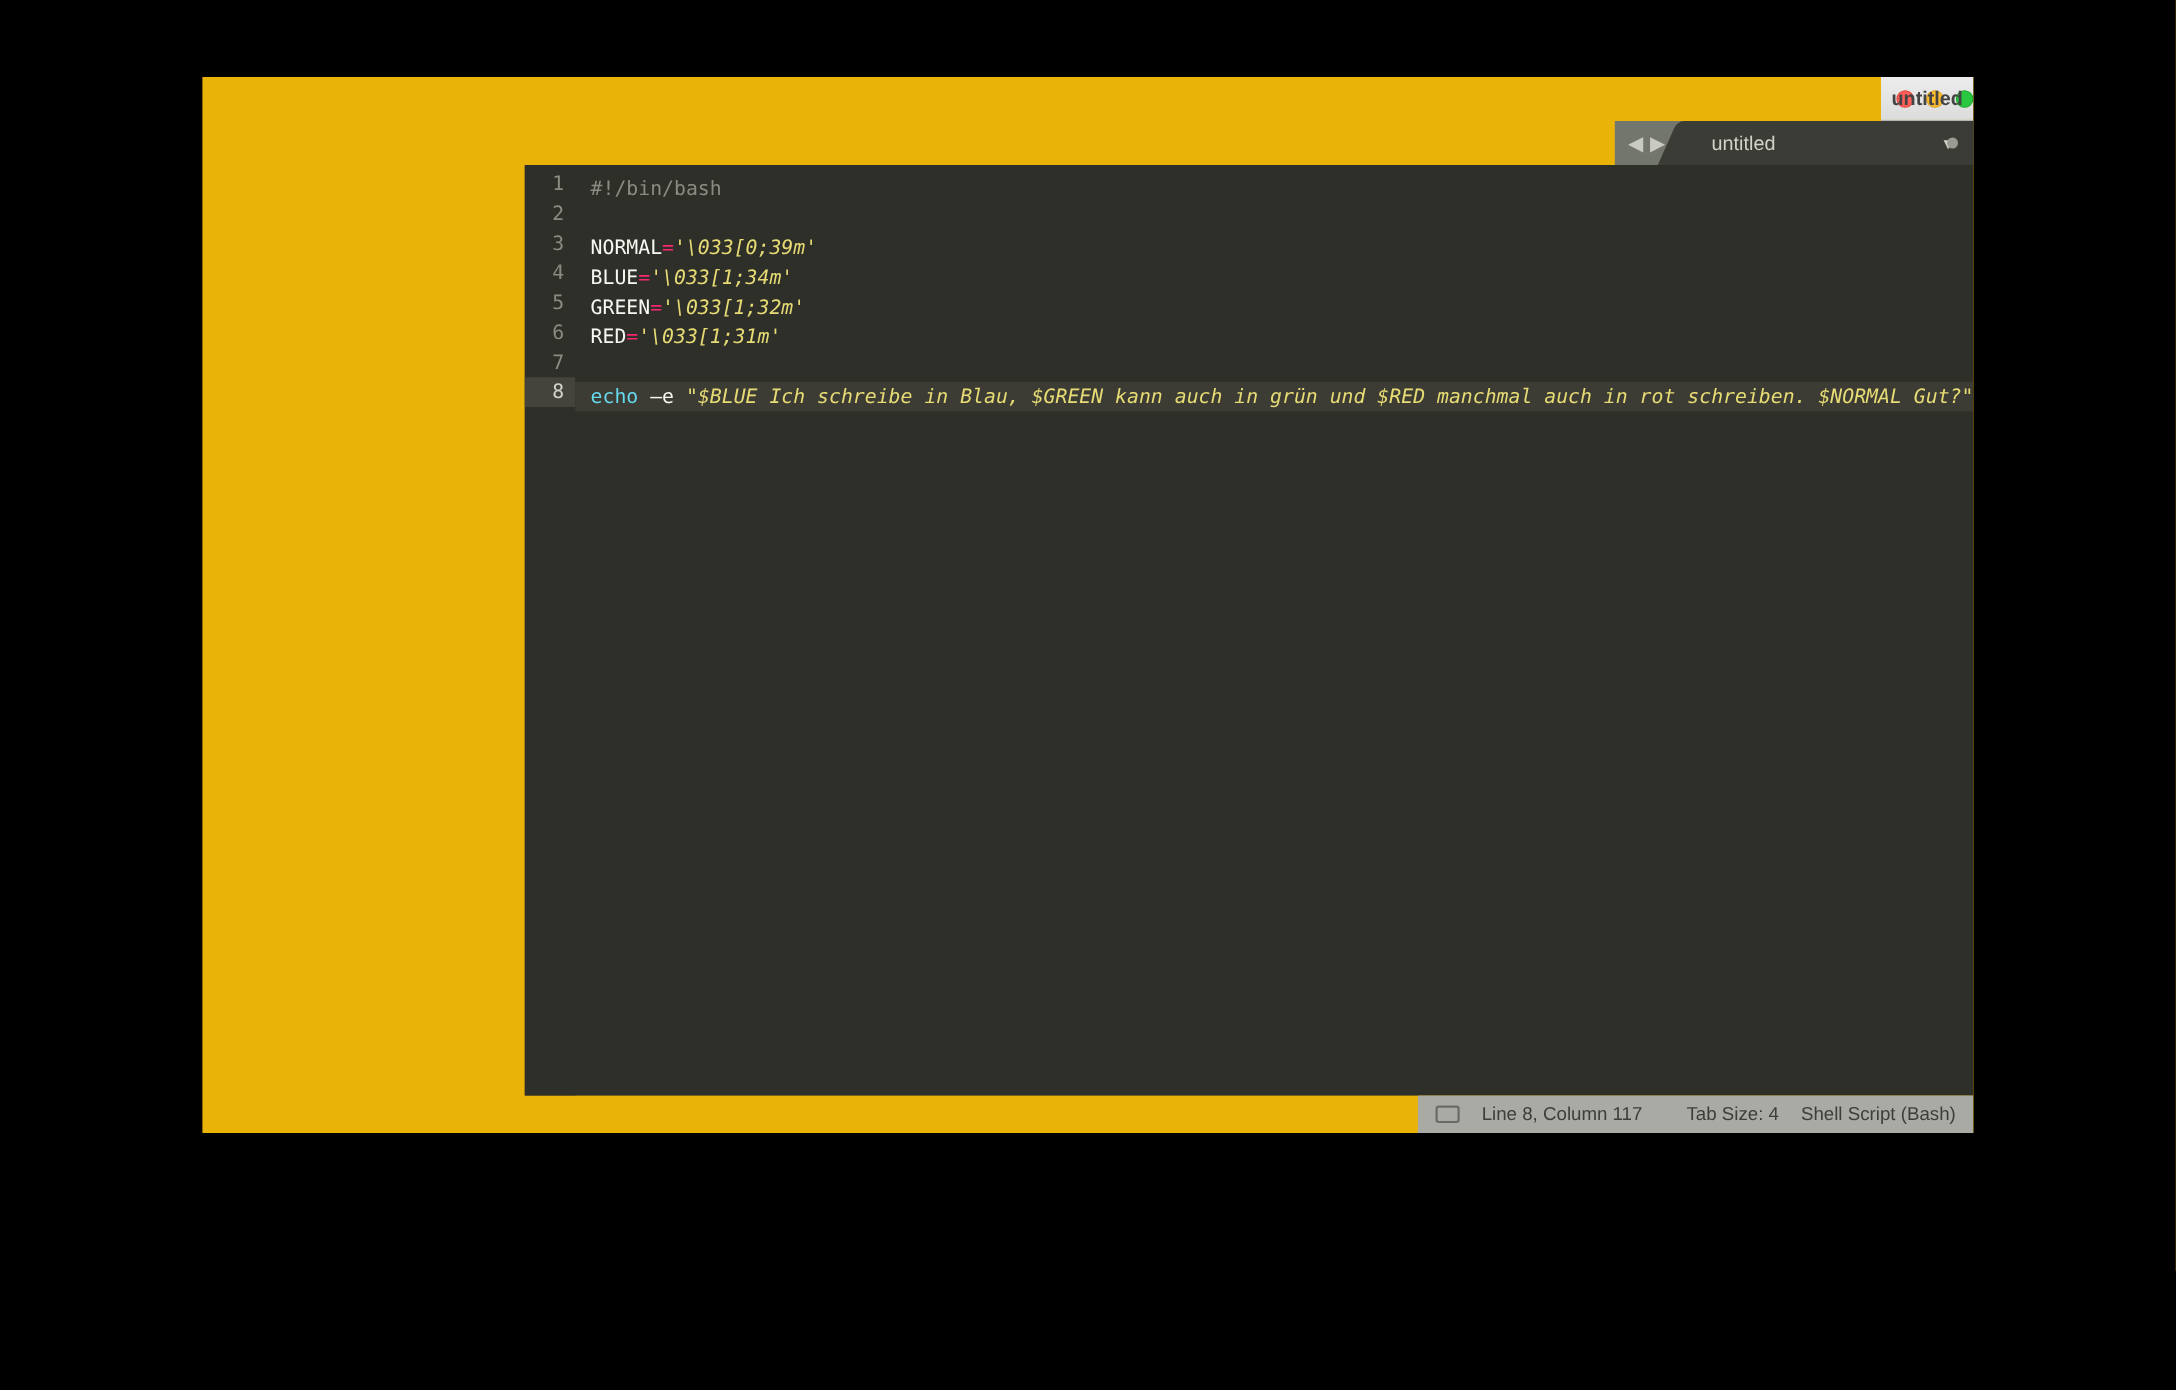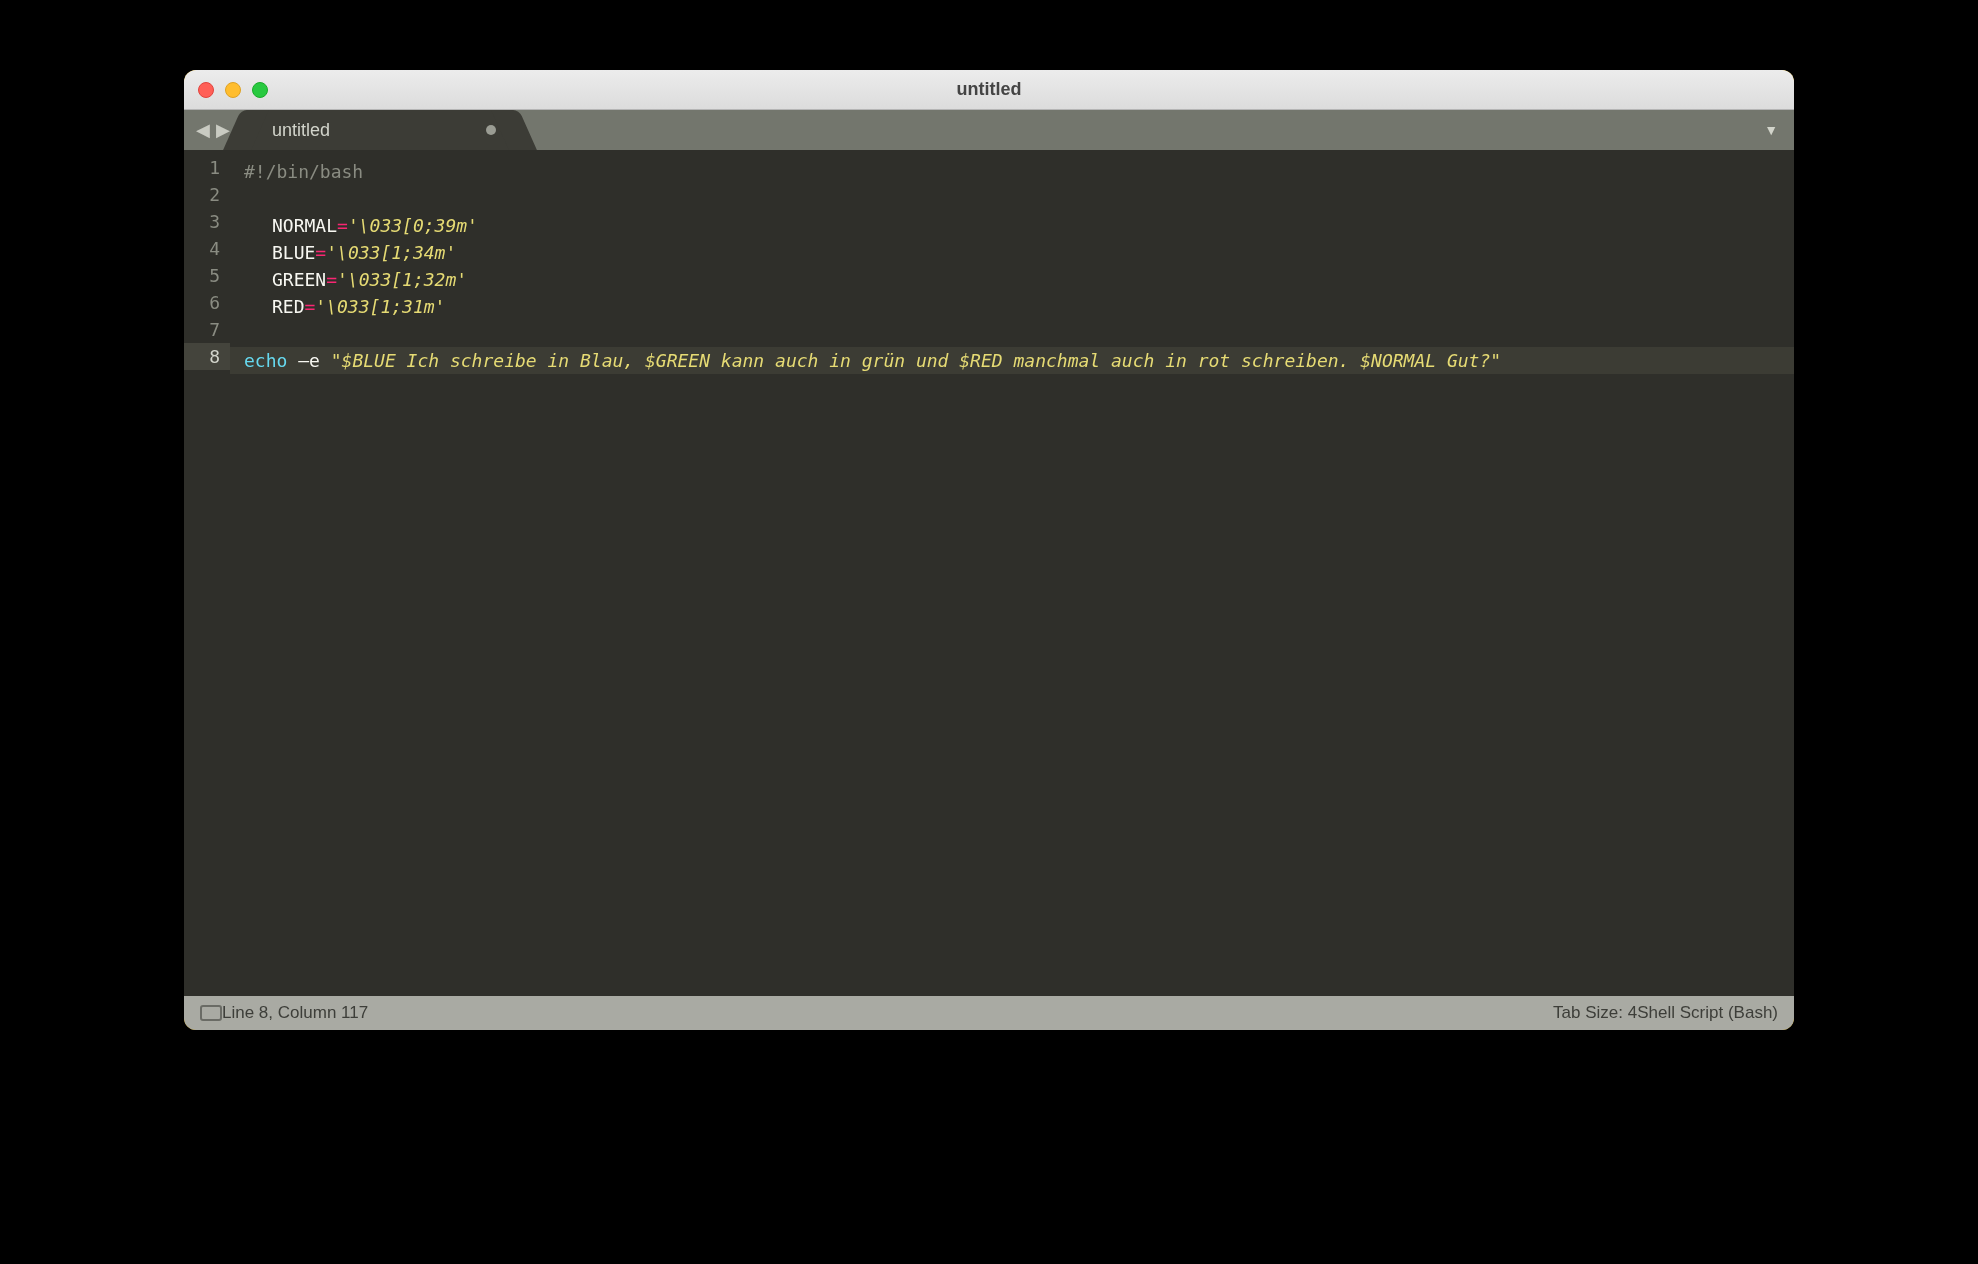--- a/index.html
+++ b/index.html
@@ -10,25 +10,26 @@
     font-family: -apple-system, BlinkMacSystemFont, "Segoe UI", sans-serif;
     display: flex;
     align-items: flex-start;
     justify-content: center;
     padding-top: 70px;
   }
   .window {
     width: 1610px;
     height: 960px;
     background: #eab308;
-    border-radius: 12px;
+    border-radius: 0;
     overflow: hidden;
     box-shadow: 0 20px 60px rgba(0,0,0,0.6);
     display: flex;
     flex-direction: column;
+    align-items: flex-end;
   }
   .titlebar {
     height: 40px;
     background: linear-gradient(#ececec, #dcdcdc);
     display: flex;
     align-items: center;
     position: relative;
     border-bottom: 1px solid #b5b5b5;
   }
   .traffic-lights {
@@ -133,33 +134,34 @@
     padding-top:8px;
     white-space: pre;
     color:#f8f8f2;
   }
   .code-line {
     height:27px;
     padding-left:14px;
   }
   .code-line.hl { background:#3c3c34; }
   .c-comment { color:#8a8c82; }
-  .c-var { color:#f8f8f2;margin-left:28px; }
+  .c-var { color:#f8f8f2; }
   .c-op { color:#f92672; }
   .c-str { color:#e6db74;font-style:italic; }
   .c-cmd { color:#66d9ef;margin-top:20px; }
   .c-flag { color:#f8f8f2; }
   .statusbar {
     height: 34px;
     background:#a9aaa3;
     display:flex;
     align-items:center;
     color:#3d3e39;
     font-size:17px;
     padding:0 16px;
+    gap:20px;
   }
   .sb-icon {
     width:22px; height:16px;
     border:2px solid #6a6b65;
     border-radius:3px;
   }
   .sb-spacer { flex:1; }
 </style>
 </head>
 <body>

